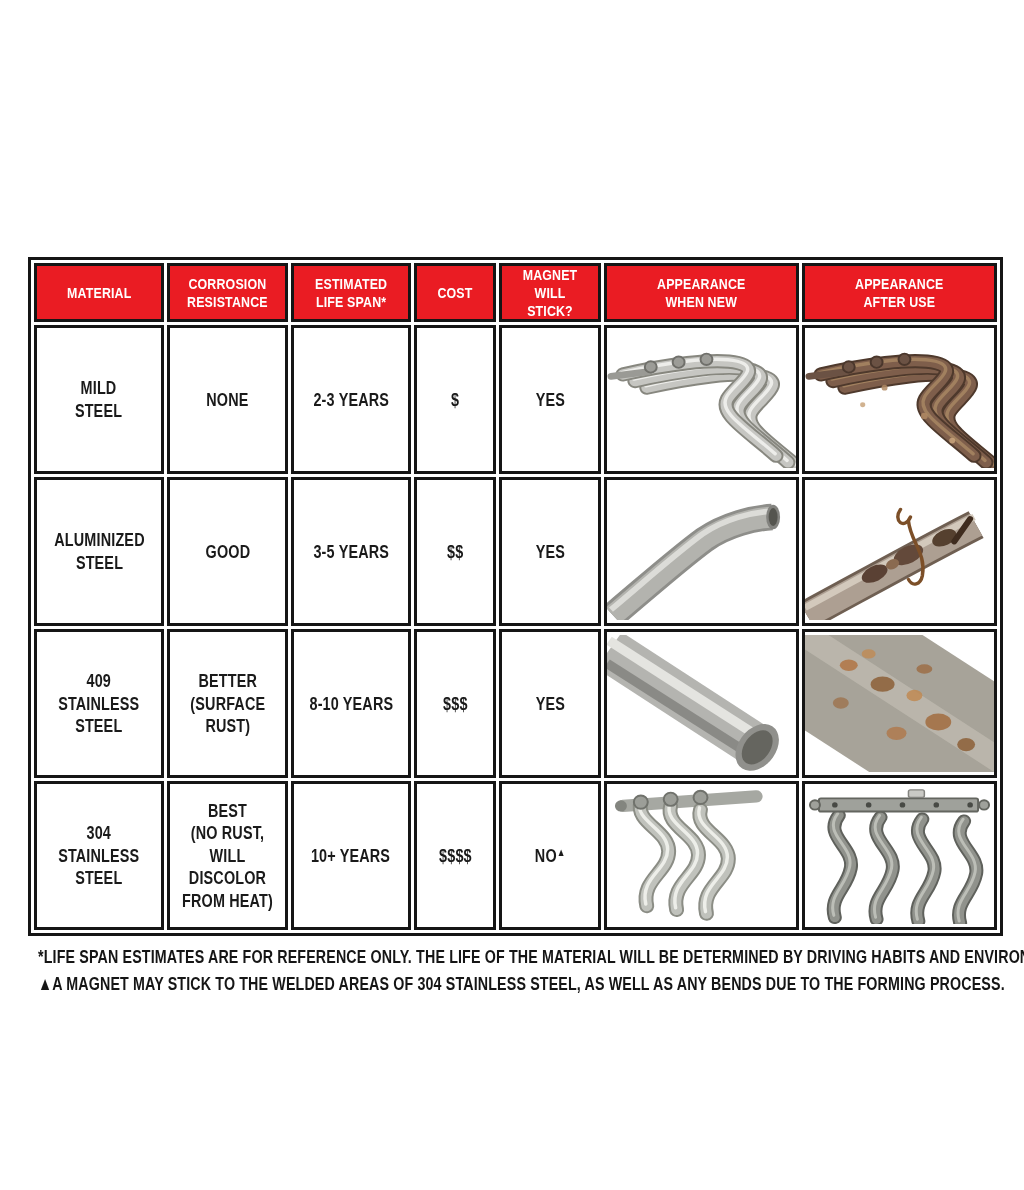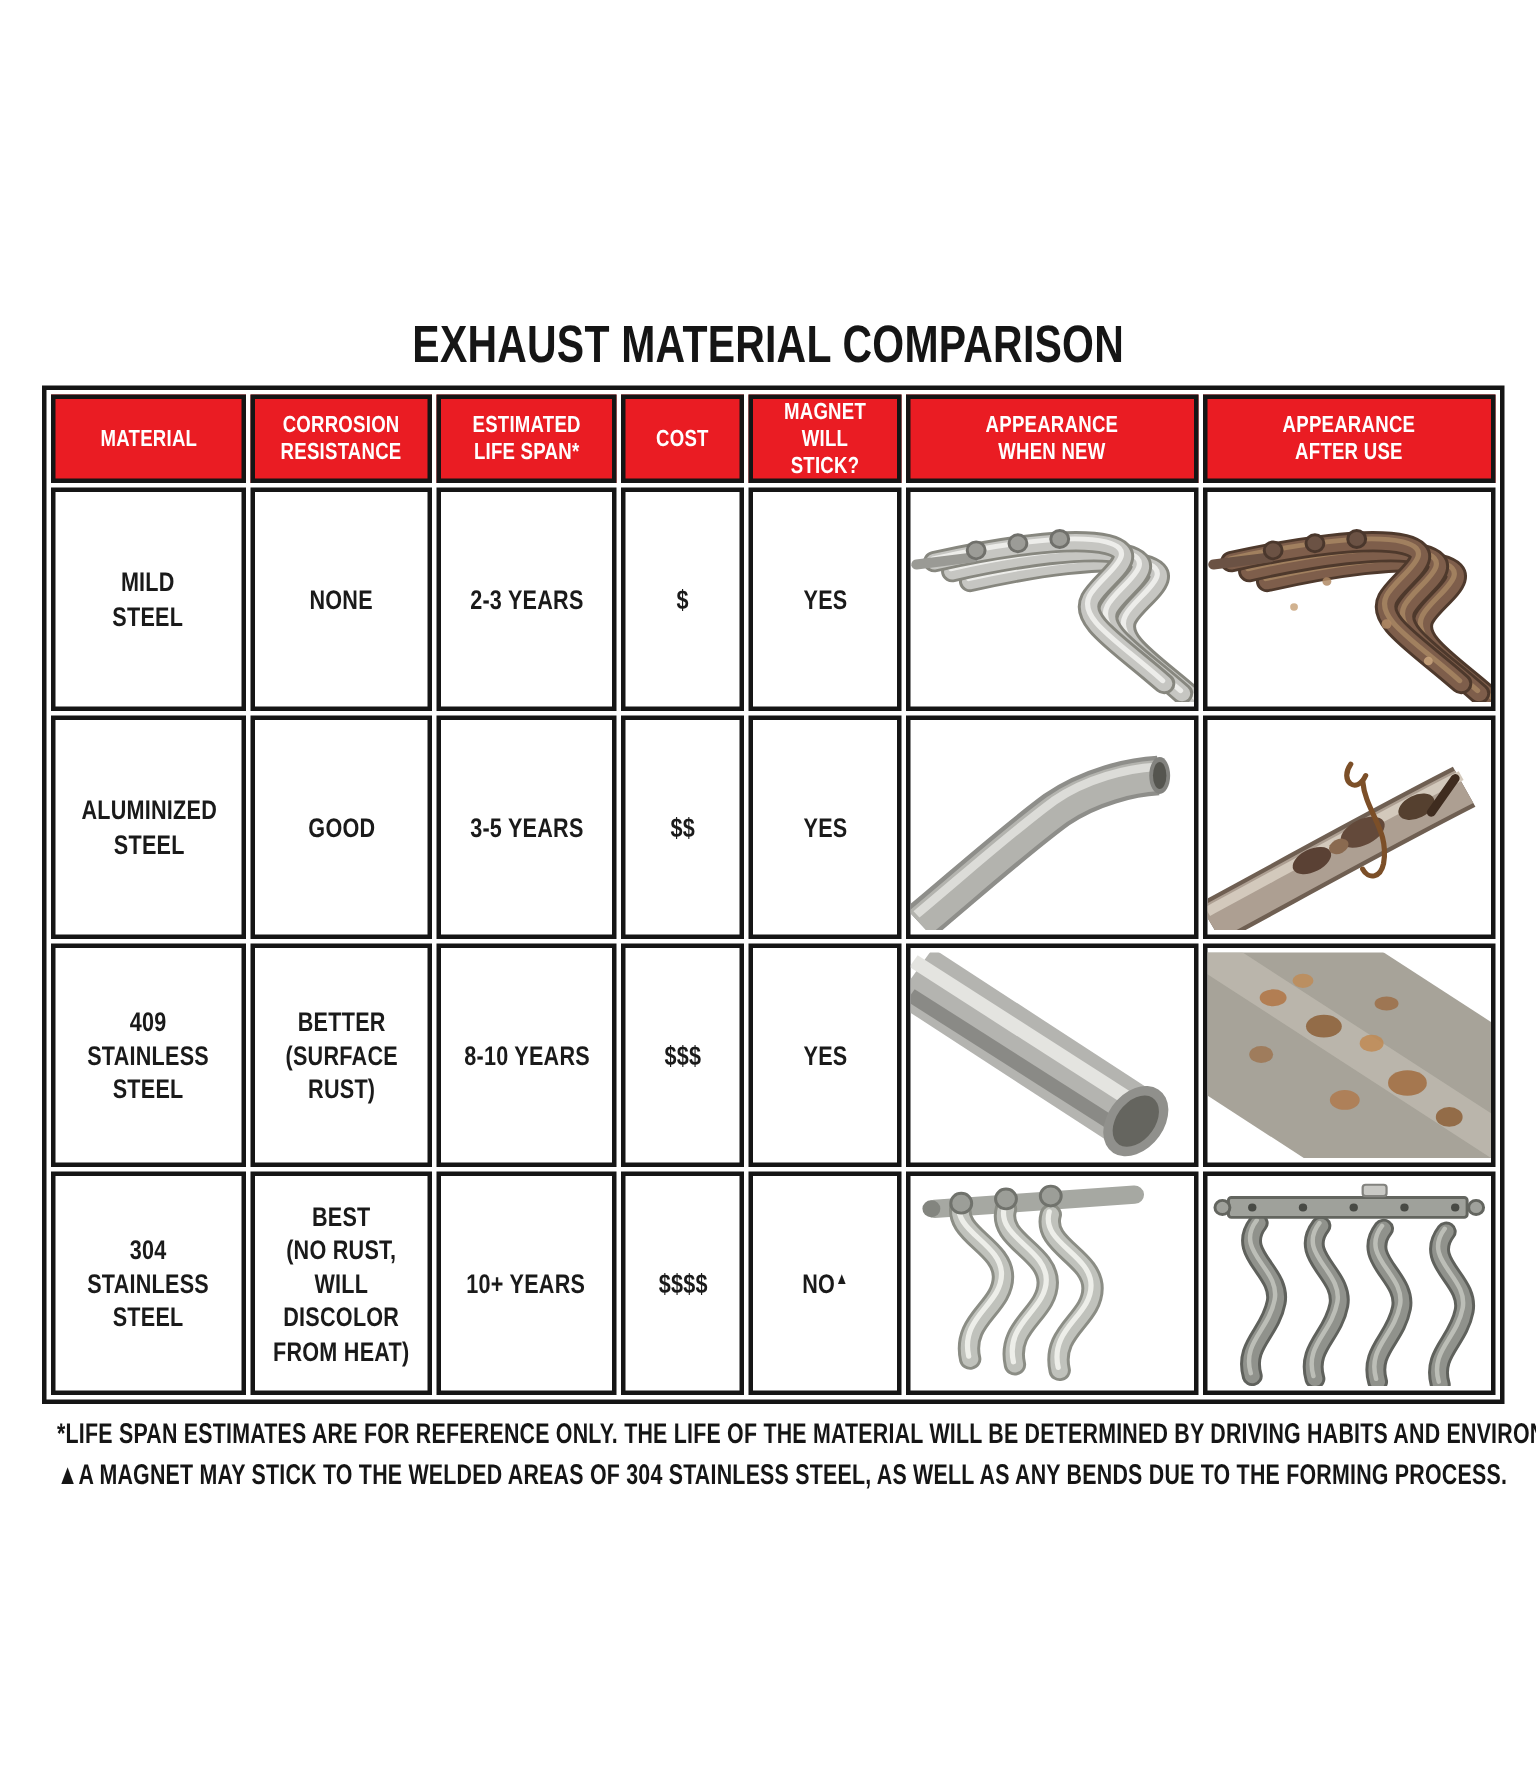--- a/index.html
+++ b/index.html
@@ -52,23 +52,20 @@
   <svg width="0" height="0" style="position:absolute" aria-hidden="true">
     <defs>
       <path id="p-hdr" d="M16,46 C58,36 108,28 132,34 C158,41 128,58 121,72 C113,88 140,104 170,132"></path>
       <path id="p-bend" d="M6,140 C40,110 72,80 98,60 C120,44 148,37 166,36"></path>
       <path id="p-diag" d="M2,140 C48,114 116,74 172,44"></path>
       <path id="p-hdr2" d="M34,16 C28,38 62,46 62,68 C62,90 34,98 40,126"></path>
       <path id="p-hdr3" d="M34,30 C18,52 50,64 46,86 C42,108 24,116 30,138"></path>
     </defs>
   </svg>
 
-  <div class="page-title">
-    <span class="ct">EXHAUST MATERIAL COMPARISON</span>
-  </div>
 
   <table class="cmp">
     <colgroup>
       <col style="width:130px">
         <col style="width:121px">
         <col style="width:120px">
       <col style="width:82px">
         <col style="width:102px">
         <col style="width:195px">
         <col style="width:195px">

